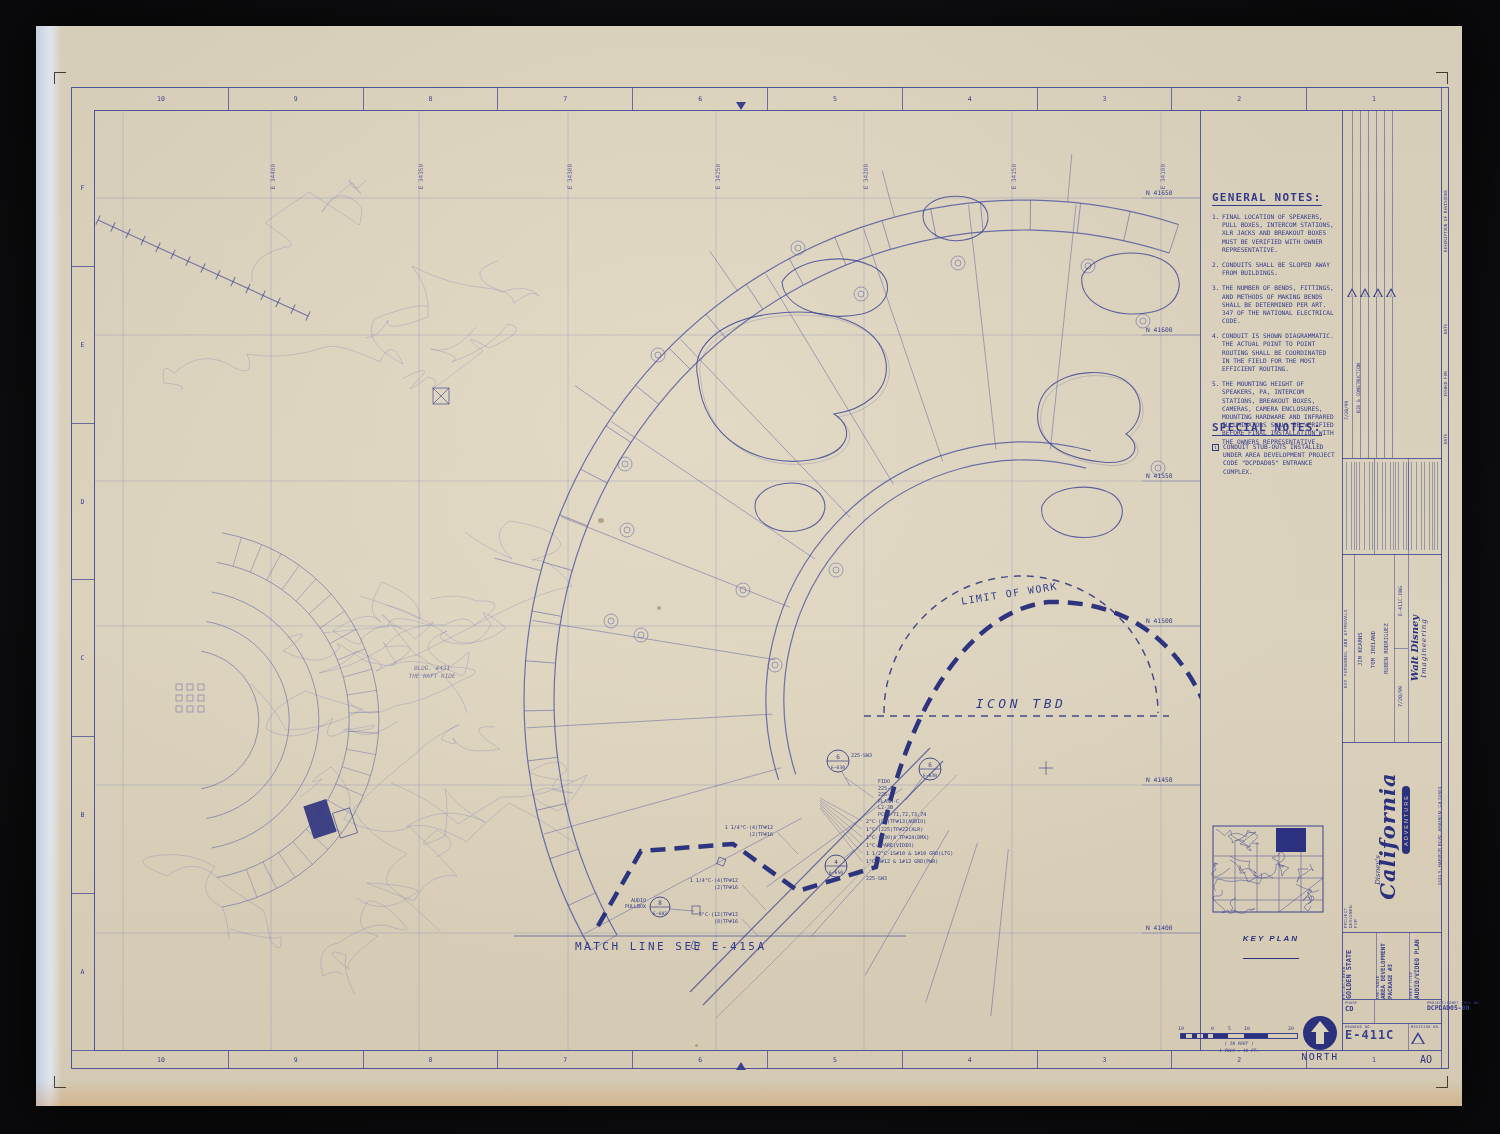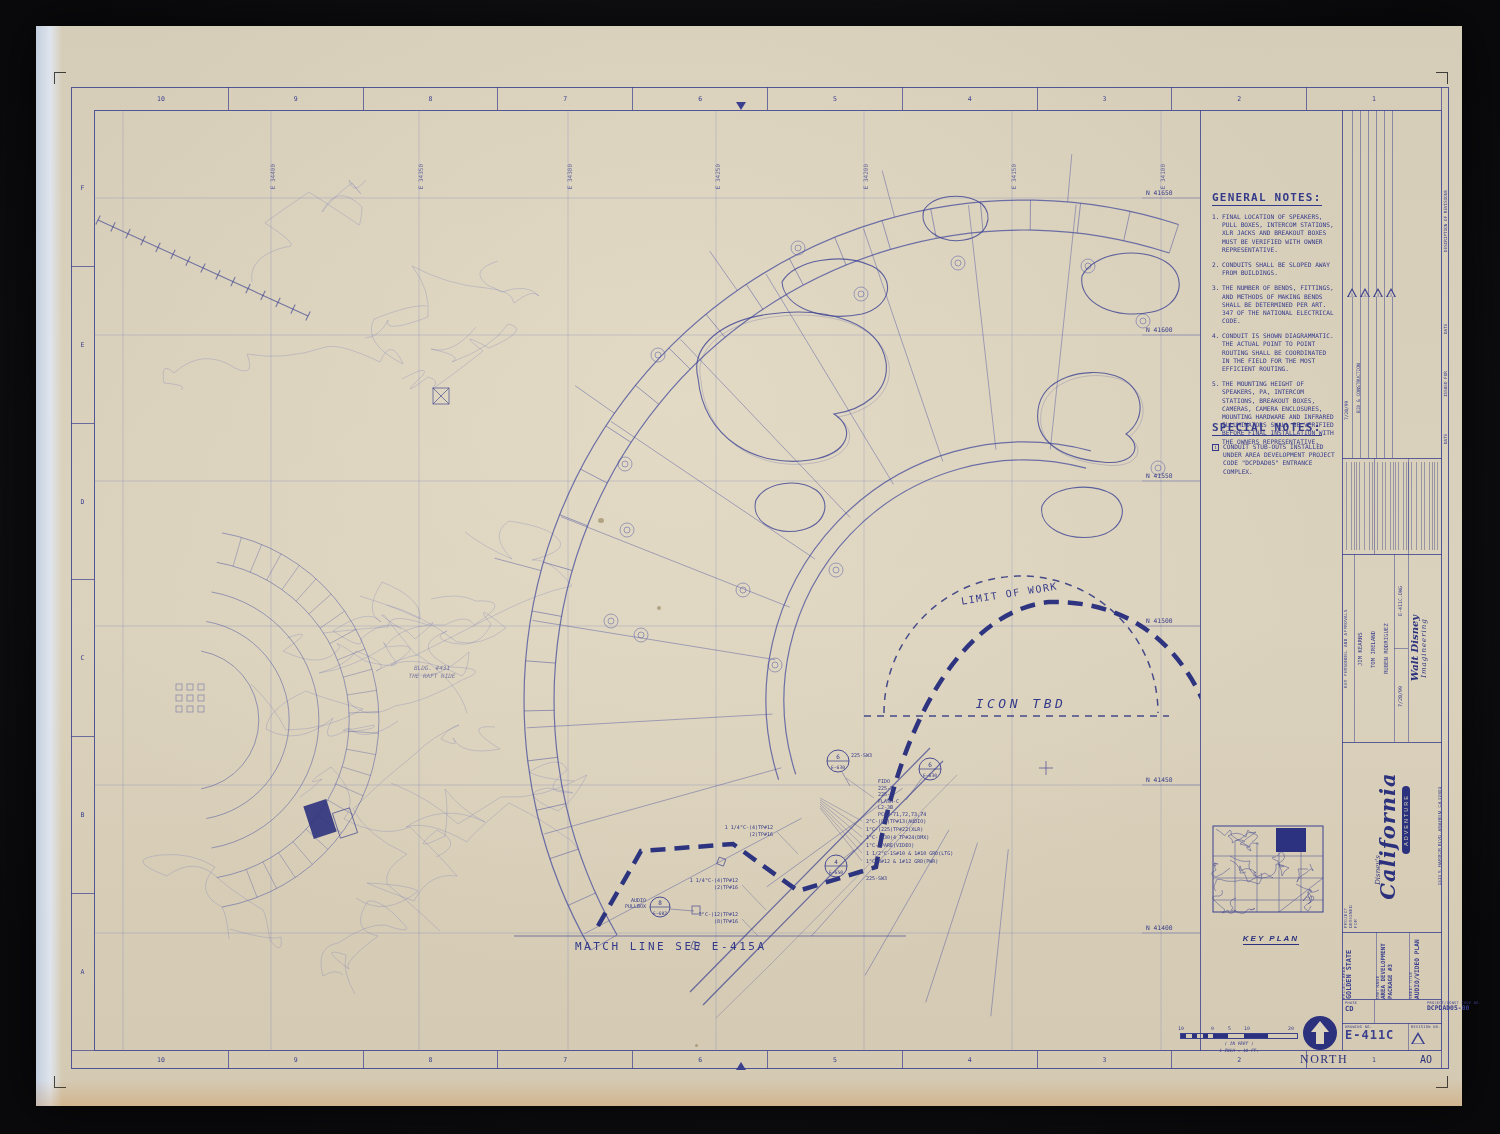--- a/index.html
+++ b/index.html
@@ -40,35 +40,35 @@
   .notes h3{font-size:11px;letter-spacing:1.2px;border-bottom:1px solid #343a8a;display:inline-block;
     padding-bottom:1px;margin-bottom:7px;font-weight:bold}
   .nitem{display:flex;margin-bottom:7px;font-size:6.2px;line-height:1.32}
   .nitem .nn{width:10px;flex:none}
   .sn-box{width:7px;height:7px;border:.8px solid #343a8a;flex:none;font-size:4.5px;display:flex;
     align-items:center;justify-content:center;margin-right:4px;margin-top:1px}
   
   #keyplan{position:absolute;left:1174px;top:792px;width:122px}
   #keyplan .kp-label{margin-top:8px;text-align:center;font-size:8px;font-style:italic;letter-spacing:2px;
     color:var(--ink-dark);font-weight:bold}
-  #keyplan .kp-label span{border-bottom:1px solid var(--ink-dark);padding-bottom:1px}
+  #keyplan .kp-label span{border-bottom:1px solid var(--ink-dark);padding-bottom:15px}
   
   #scalebar{position:absolute;left:1144px;top:1000px;width:118px;color:var(--ink);font-family:"DejaVu Sans Mono",monospace}
   #scalebar .ticks{position:relative;height:7px;font-size:4.8px}
   #scalebar .ticks span{position:absolute;top:0}
   #scalebar .bar{display:flex;height:6px;border:1px solid var(--ink)}
   #scalebar .bar i{display:block;height:100%}
   #scalebar .cap{text-align:center;font-size:4.4px;margin-top:2px;font-style:italic}
   
   #north{position:absolute;left:1264px;top:990px;width:40px;text-align:center;color:var(--ink-dark)}
   #north .ncirc{width:34px;height:34px;border-radius:50%;background:var(--ink-dark);position:relative;margin:0 auto}
   #north .ncirc .ahead{position:absolute;left:8px;top:5px;width:0;height:0;
     border-left:9px solid transparent;border-right:9px solid transparent;border-bottom:11px solid #dcd3be}
   #north .ncirc .astem{position:absolute;left:13px;top:15px;width:8px;height:13px;background:#dcd3be}
-  #north .nlabel{font-size:12px;letter-spacing:1.5px;margin-top:2px;font-family:Liberation Serif, serif}
+  #north .nlabel{font-size:10px;letter-spacing:1.5px;margin-top:2px;font-family:Liberation Mono, monospace}
   
   .delta{position:absolute;width:0;height:0;border-left:5px solid transparent;border-right:5px solid transparent;
     border-bottom:9px solid var(--ink)}
   .delta i{position:absolute;left:-3.5px;top:2.2px;width:7px;height:6.5px;background:var(--paper);
     clip-path:polygon(50% 0,100% 100%,0 100%);font-style:normal;font-size:3.6px;color:var(--ink);
     display:flex;align-items:flex-end;justify-content:center}
   .micro{position:absolute;background:
     repeating-linear-gradient(90deg, rgba(43,49,124,.5) 0 .7px, rgba(43,49,124,0) .7px 2.6px);opacity:.75}
   .stain{position:absolute;border-radius:50%;background:#8a7850;opacity:.55}
   .bracket{position:absolute;width:12px;height:12px;border-color:var(--ink);opacity:.7}

